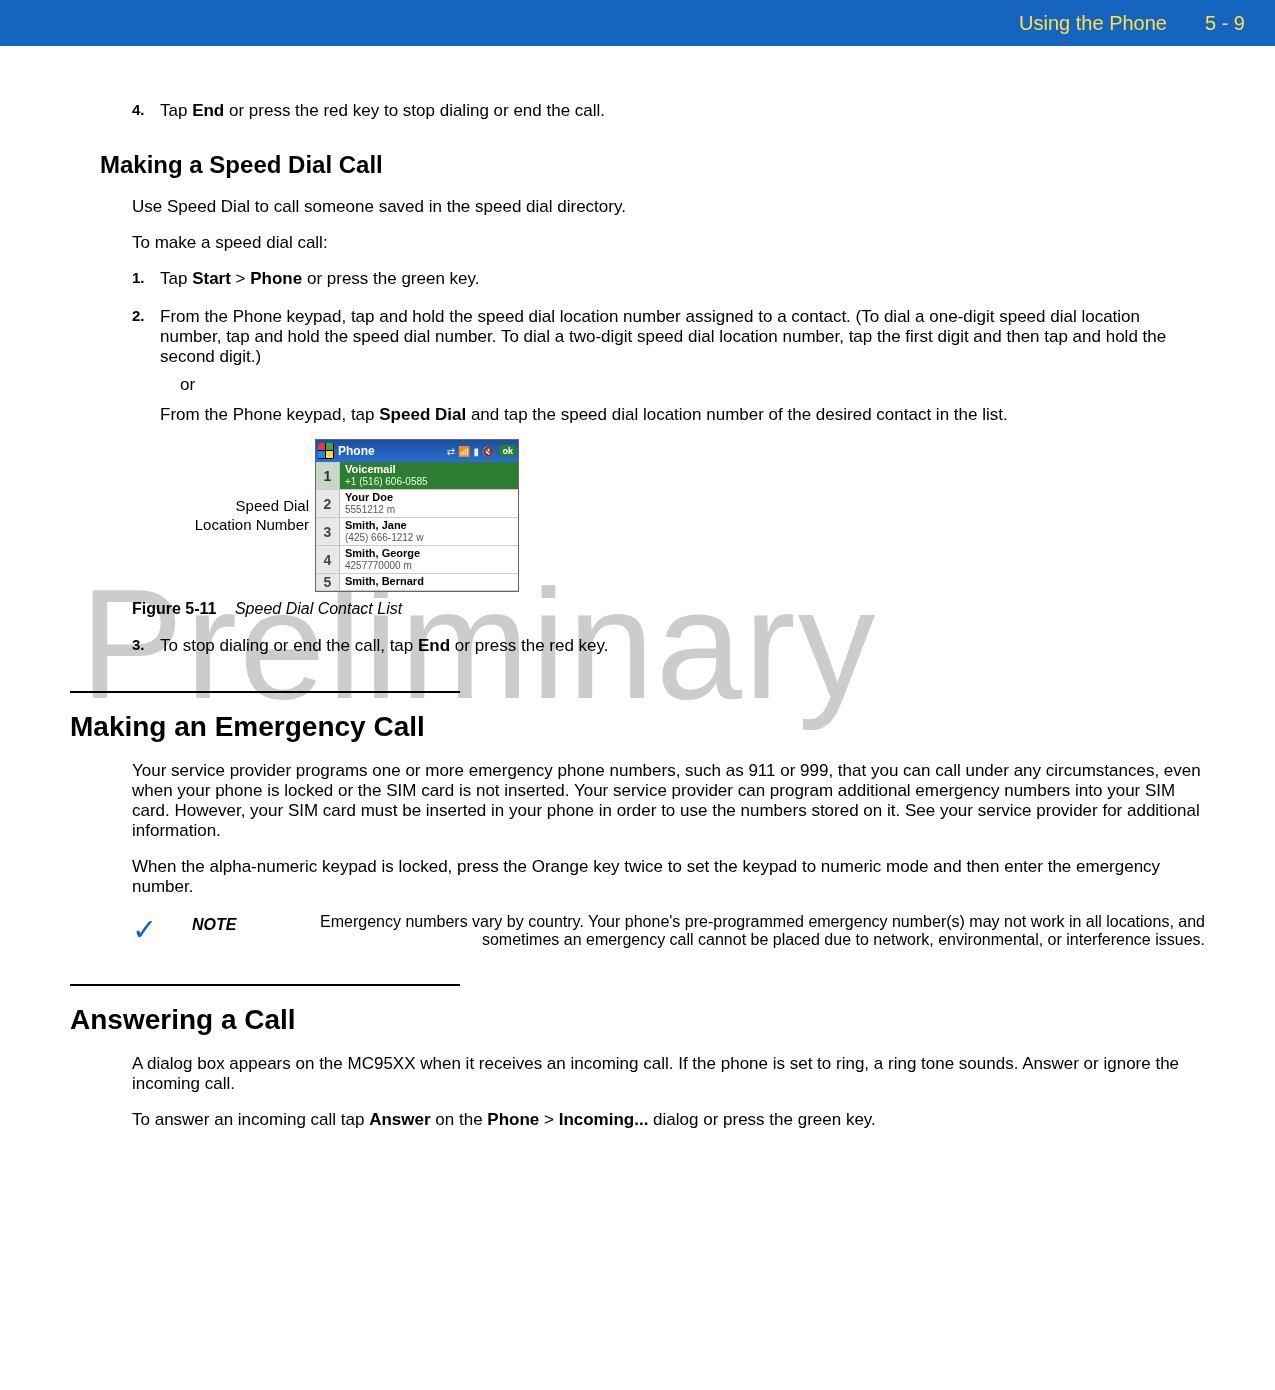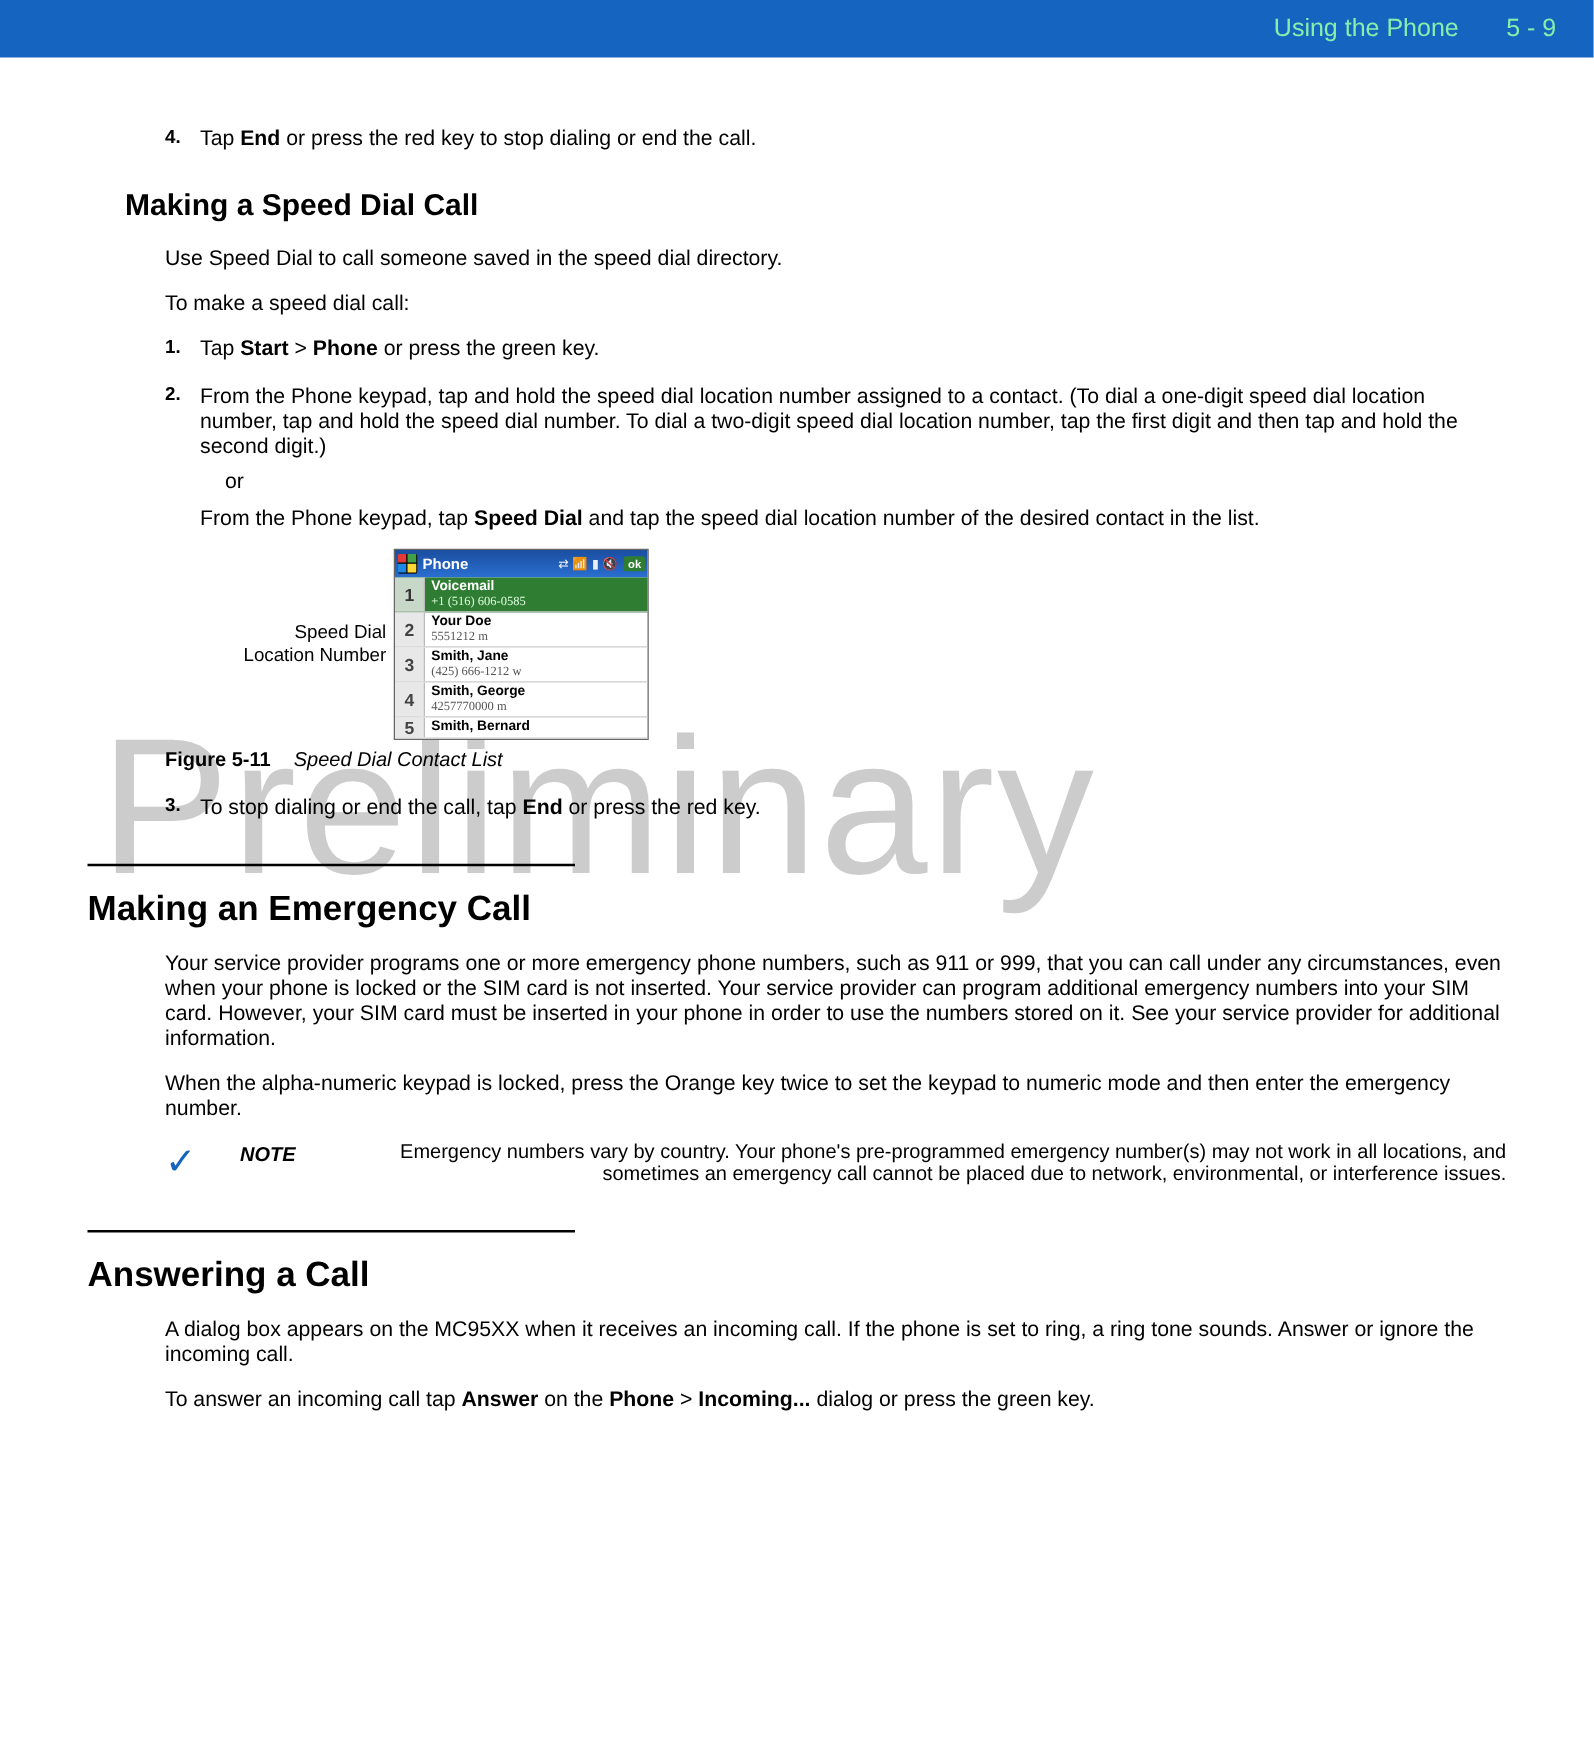--- a/index.html
+++ b/index.html
@@ -10,21 +10,21 @@
     font-size: 17px;
     color: #000;
     background: #fff;
     width: 1275px;
     position: relative;
   }
   .topbar {
     background: #1565c0;
     height: 46px;
     width: 100%;
-    color: #86efac;
+    color: #fde047;
     display: flex;
     justify-content: flex-end;
     align-items: center;
     padding-right: 30px;
     font-family: "Trebuchet MS", Arial, sans-serif;
     font-size: 20px;
   }
   .topbar .chapter { margin-right: 38px; }
   .page-body {
     padding: 55px 70px 40px 70px;
@@ -173,21 +173,21 @@
     align-items: center;
     justify-content: center;
     border-right: 1px solid #bbb;
     font-weight: bold;
     font-size: 14px;
   }
   .pm-row.sel .pm-num { background:#c8d8c8; color:#333; }
   .pm-info { padding: 1px 5px; line-height: 1.15; flex:1; }
   .pm-name { font-weight: bold; font-size: 11px; }
   .pm-row.sel .pm-name { color:#fff; }
-  .pm-sub { font-size: 10px; color: #555; font-family: Liberation Serif, serif; }
+  .pm-sub { font-size: 10px; color: #555; }
   .pm-row.sel .pm-sub { color:#e0ffe0; }
   .pm-row.half { min-height: 16px; overflow:hidden; }
   .fig-caption {
     margin: 8px 0 18px 62px;
     font-size: 16px;
   }
   .fig-caption b { margin-right: 14px; }
 </style>
 </head>
 <body>

